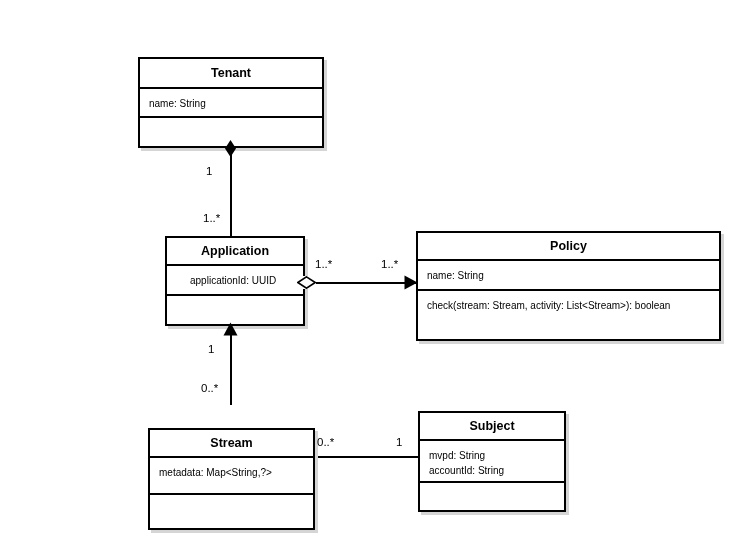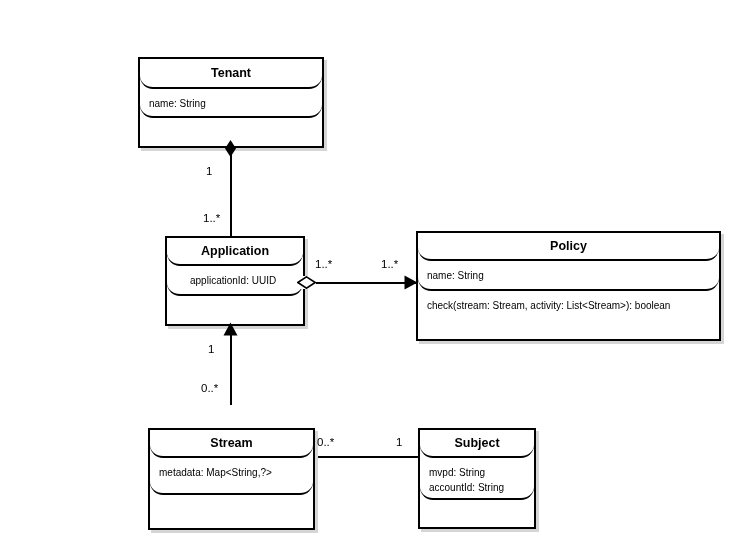--- a/index.html
+++ b/index.html
@@ -29,21 +29,20 @@
     position: absolute;
     box-sizing: border-box;
     background: #ffffff;
     border: 2px solid #000000;
     box-shadow: 3px 3px 0 0 #d5d5d5;
     z-index: 5;
   }
   .uml-compartment {
     box-sizing: border-box;
     overflow: hidden;
-    border-radius: 13px;
   }
   .uml-compartment.divided {
     border-bottom: 2px solid #000000;
   }
   .uml-class-name {
     text-align: center;
     font-weight: bold;
     font-size: 12.5px;
     line-height: 1;
     display: flex;
@@ -172,21 +171,21 @@
   </div>
 
   <div class="uml-class" style="left:148px; top:428px; width:167px; height:102px;">
     <div class="uml-compartment divided uml-class-name" style="height:28px;">Stream</div>
     <div class="uml-compartment divided uml-attr" style="height:37px;">
       <span class="attr-line">metadata: Map&lt;String,?&gt;</span>
     </div>
     <div class="uml-compartment uml-empty" style="height:39px;"></div>
   </div>
 
-  <div class="uml-class" style="left:418px; top:428px; width:118px; height:101px;">
+  <div class="uml-class" style="left:418px; top:411px; width:148px; height:101px;">
     <div class="uml-compartment divided uml-class-name" style="height:28px;">Subject</div>
     <div class="uml-compartment divided uml-attr" style="height:42px;">
       <span class="attr-line">mvpd: String</span>
       <span class="attr-line">accountId: String</span>
     </div>
     <div class="uml-compartment uml-empty" style="height:27px;"></div>
   </div>
 
 </div>
 

